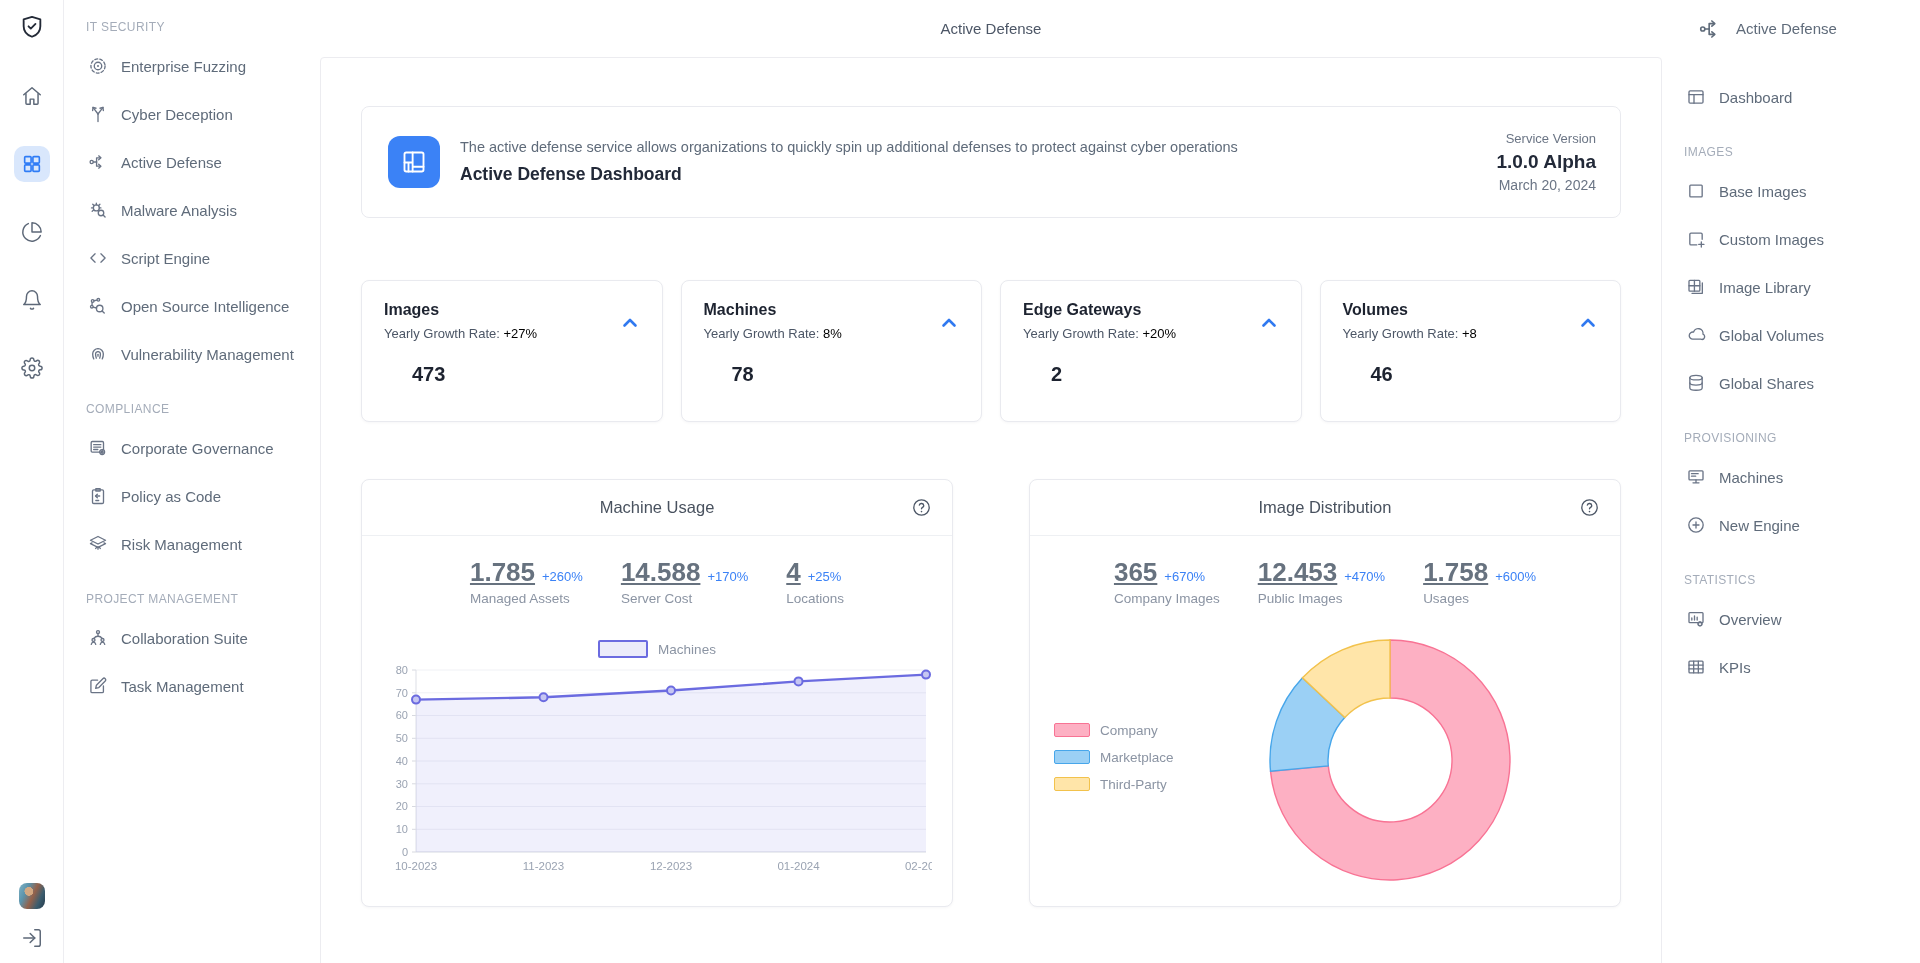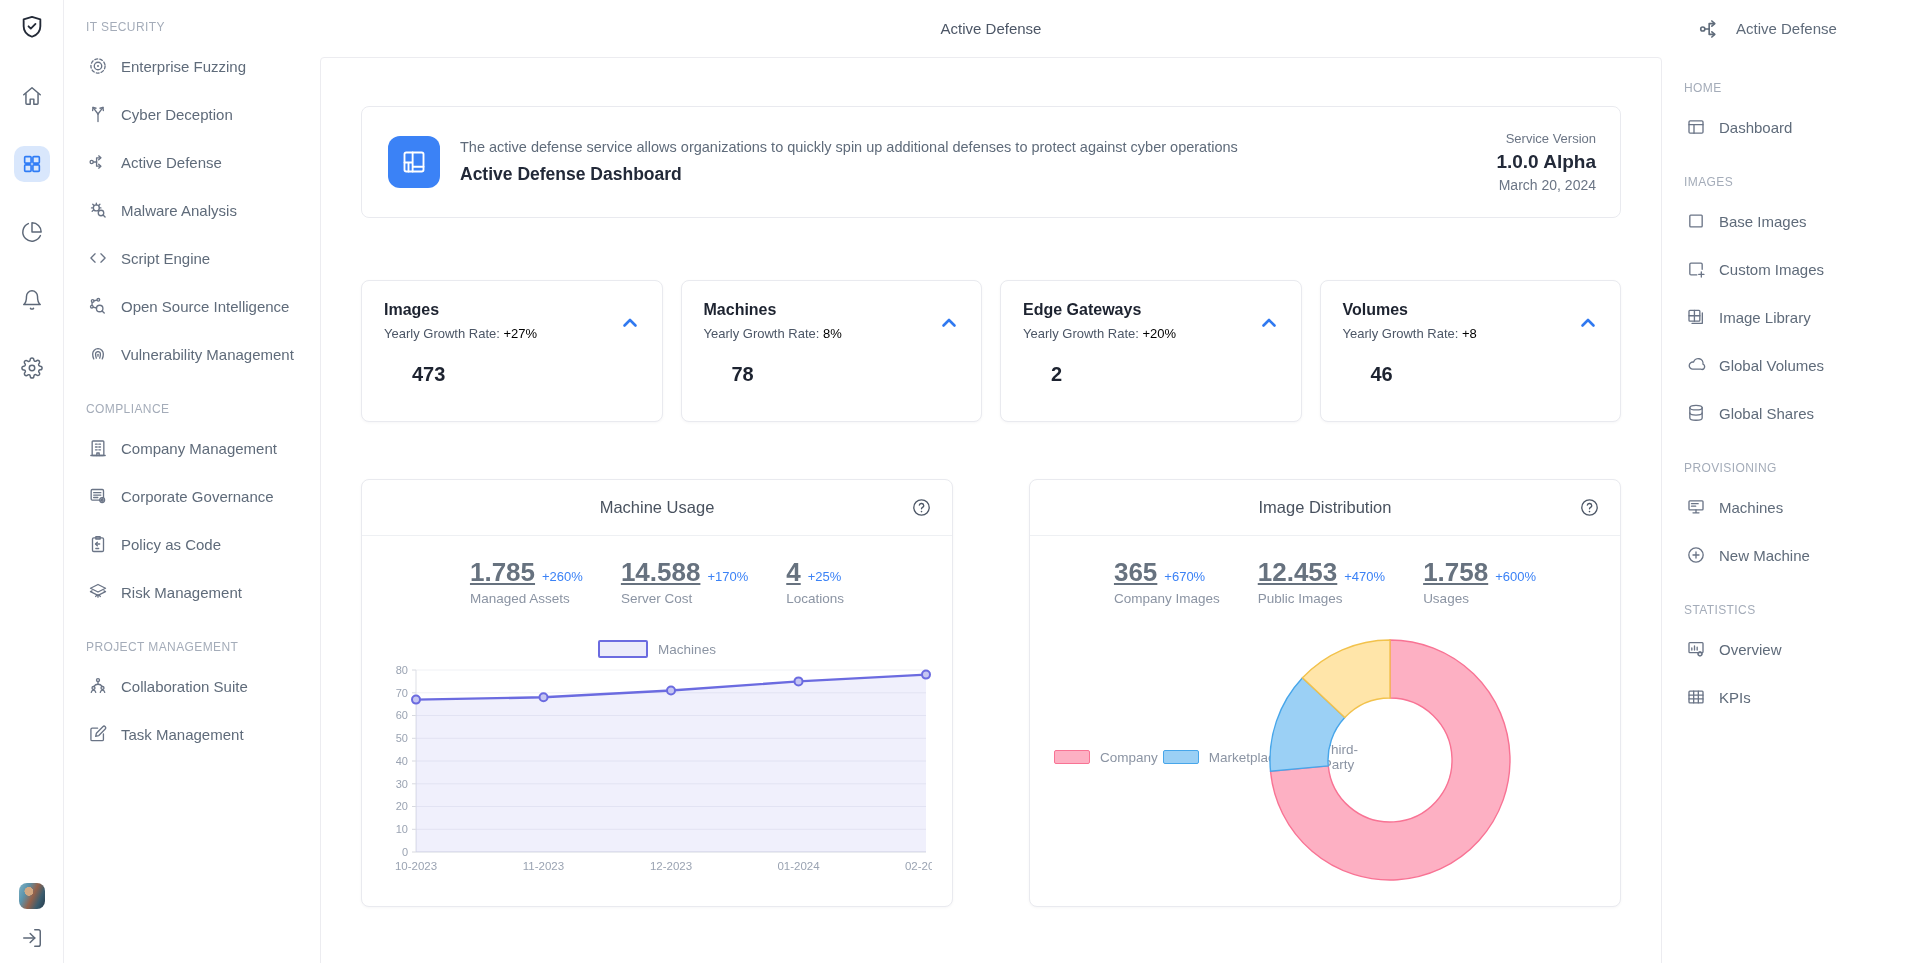--- a/index.html
+++ b/index.html
@@ -73,21 +73,21 @@
   .cstats{display:flex;justify-content:center;gap:38px;margin-top:21px;}
   .cstat-line{display:flex;align-items:baseline;}
   .cstat-val{font-size:26px;font-weight:bold;color:#67727f;text-decoration:underline;}
   .cstat-delta{font-size:13px;color:#3b82f6;margin-left:7px;}
   .cstat-label{font-size:13.5px;color:#8b94a3;margin-top:3px;}
   .mu-legend{display:flex;align-items:center;justify-content:center;gap:10px;margin-top:34px;cursor:pointer;}
   .mu-box{width:46px;height:14px;border:2px solid #6b6be0;background:#ebebfa;border-radius:2px;}
   .mu-label{font-size:13.5px;color:#8b94a3;}
   .mu-chart{margin:6px 18px 0 22px;}
   .id-body{display:flex;align-items:center;margin-top:24px;padding-left:24px;}
-  .id-legend{width:150px;display:flex;gap:5px;}
+  .id-legend{width:150px;display:flex;flex-direction:column;gap:12px;}
   .id-lrow{display:flex;align-items:center;gap:10px;cursor:pointer;}
   .id-swatch{width:36px;height:14px;border-radius:2px;border:1.5px solid;box-sizing:border-box;}
   .id-llabel{font-size:13.5px;color:#8b94a3;}
   .id-donut{margin-left:62px;margin-top:6px;}
 </style>
 </head>
 <body>
 
 <aside class="rail">
   <div class="rail-logo" id="railLogo">
@@ -228,31 +228,20 @@
           <path d="M12 5.6a6.4 6.4 0 0 1 6.4 6.4c0 2.1-.5 4.2-1.3 5.9"></path>
           <path d="M12 5.6A6.4 6.4 0 0 0 5.6 12c0 2.1.5 4.2 1.3 5.9"></path>
           <path d="M12 9.1a2.9 2.9 0 0 1 2.9 2.9c0 1.8-.3 3.5-.9 5"></path>
           <path d="M12 9.1A2.9 2.9 0 0 0 9.1 12c0 1.8.3 3.5.9 5"></path>
           <path d="M12 12.4v2.2"></path>
         </svg>
       </span>
       <span class="nav-label">Vulnerability Management</span>
     </div>
     <div class="nav-title">COMPLIANCE</div>
-    <div class="nav-item">
-      <span class="nav-ic">
-        <svg width="20" height="20" viewBox="0 0 24 24" fill="none" stroke="currentColor" stroke-width="1.6" stroke-linecap="round" stroke-linejoin="round">
-          <rect x="5" y="3.6" width="14" height="17.4" rx="1"></rect>
-          <path d="M9 7.4h2M13 7.4h2M9 10.8h2M13 10.8h2M9 14.2h2M13 14.2h2"></path>
-          <path d="M10.6 21v-3h2.8v3"></path>
-          <path d="M3.4 21h17.2"></path>
-        </svg>
-      </span>
-      <span class="nav-label">Company Management</span>
-    </div>
     <div class="nav-item">
       <span class="nav-ic">
         <svg width="20" height="20" viewBox="0 0 24 24" fill="none" stroke="currentColor" stroke-width="1.6" stroke-linecap="round" stroke-linejoin="round">
           <rect x="3.8" y="4.2" width="14.8" height="12.8" rx="1.4"></rect>
           <path d="M6.8 8h8.6M6.8 10.9h8.6M6.8 13.8h5"></path>
           <circle cx="17" cy="16.9" r="2.9" fill="#ffffff"></circle>
           <circle cx="17" cy="16.9" r="1"></circle>
           <path d="M17 14.9v-.7M17 19.6v-.7M19 16.9h.7M14.3 16.9h.7"></path>
         </svg>
       </span>
@@ -530,21 +519,20 @@
           <path d="M6.5 12h3.8"></path>
           <path d="M10.3 12V7h4.6"></path>
           <path d="m12.8 4.6 2.7 2.4-2.7 2.4"></path>
           <path d="M10.3 12v5h4.6"></path>
           <path d="m12.8 14.6 2.7 2.4-2.7 2.4"></path>
         </svg>
       </span>
     <span>Active Defense</span>
   </div>
   <div class="rb-nav" id="rightNav">
-      <div class="nav-title first">HOME</div>
       <div class="nav-item">
         <span class="nav-ic">
           <svg width="20" height="20" viewBox="0 0 24 24" fill="none" stroke="currentColor" stroke-width="1.6" stroke-linecap="round" stroke-linejoin="round">
             <rect x="3.6" y="4.6" width="16.8" height="14.8" rx="1.4"></rect>
             <path d="M3.6 9.2h16.8"></path>
             <path d="M9.6 9.2v10.2"></path>
           </svg>
         </span>
         <span class="nav-label">Dashboard</span>
       </div>
@@ -605,21 +593,21 @@
         </span>
         <span class="nav-label">Machines</span>
       </div>
       <div class="nav-item">
         <span class="nav-ic">
           <svg width="20" height="20" viewBox="0 0 24 24" fill="none" stroke="currentColor" stroke-width="1.6" stroke-linecap="round" stroke-linejoin="round">
             <circle cx="12" cy="12" r="8.6"></circle>
             <path d="M12 8.4v7.2M8.4 12h7.2"></path>
           </svg>
         </span>
-        <span class="nav-label">New Machine</span>
+        <span class="nav-label">New Engine</span>
       </div>
       <div class="nav-title">STATISTICS</div>
       <div class="nav-item">
         <span class="nav-ic">
           <svg width="20" height="20" viewBox="0 0 24 24" fill="none" stroke="currentColor" stroke-width="1.6" stroke-linecap="round" stroke-linejoin="round">
             <rect x="3.6" y="4.4" width="16.8" height="12" rx="1"></rect>
             <path d="M7 13.2v-2.4M10.2 13.2V8.4M13.4 13.2v-3.4"></path>
             <circle cx="16.8" cy="17.8" r="2.4"></circle>
             <path d="M16.8 16v-.6M16.8 20.2v-.6M18.6 17.8h.6M14.4 17.8h.6"></path>
           </svg>

